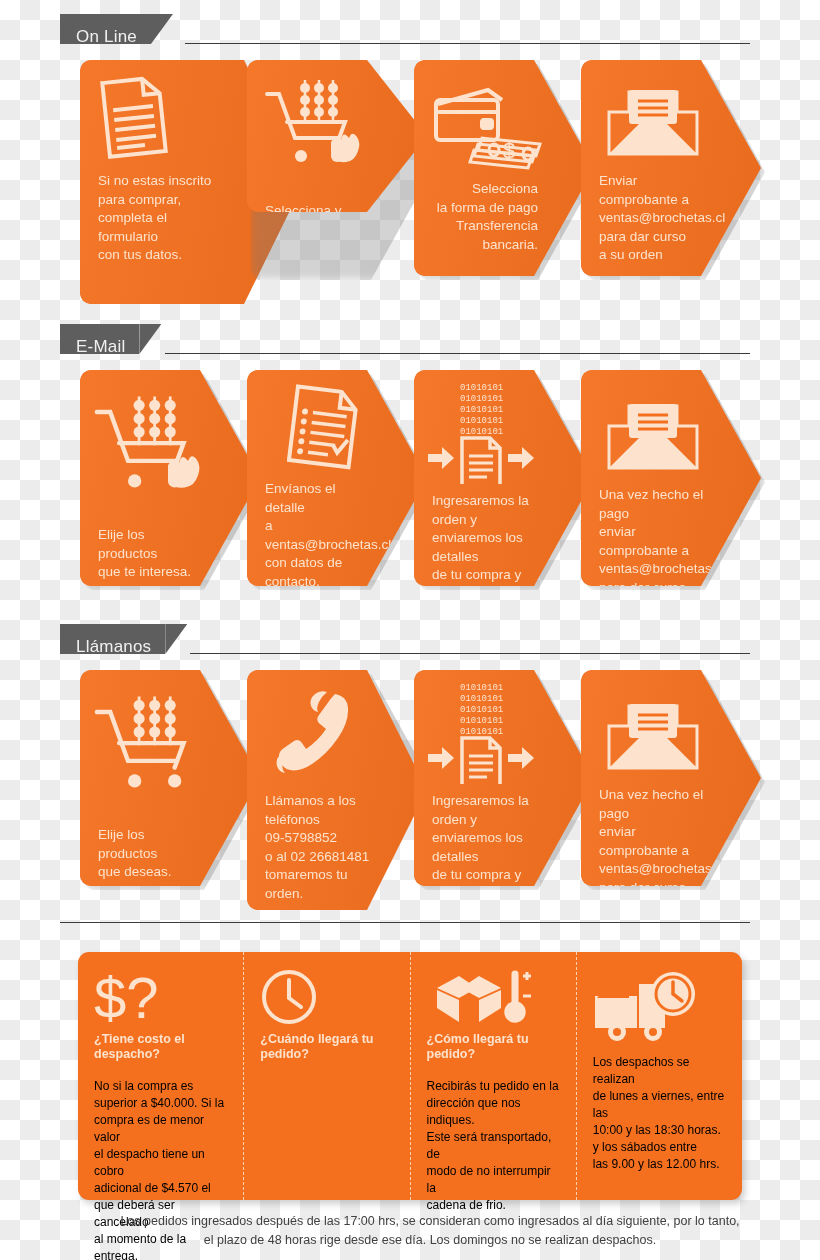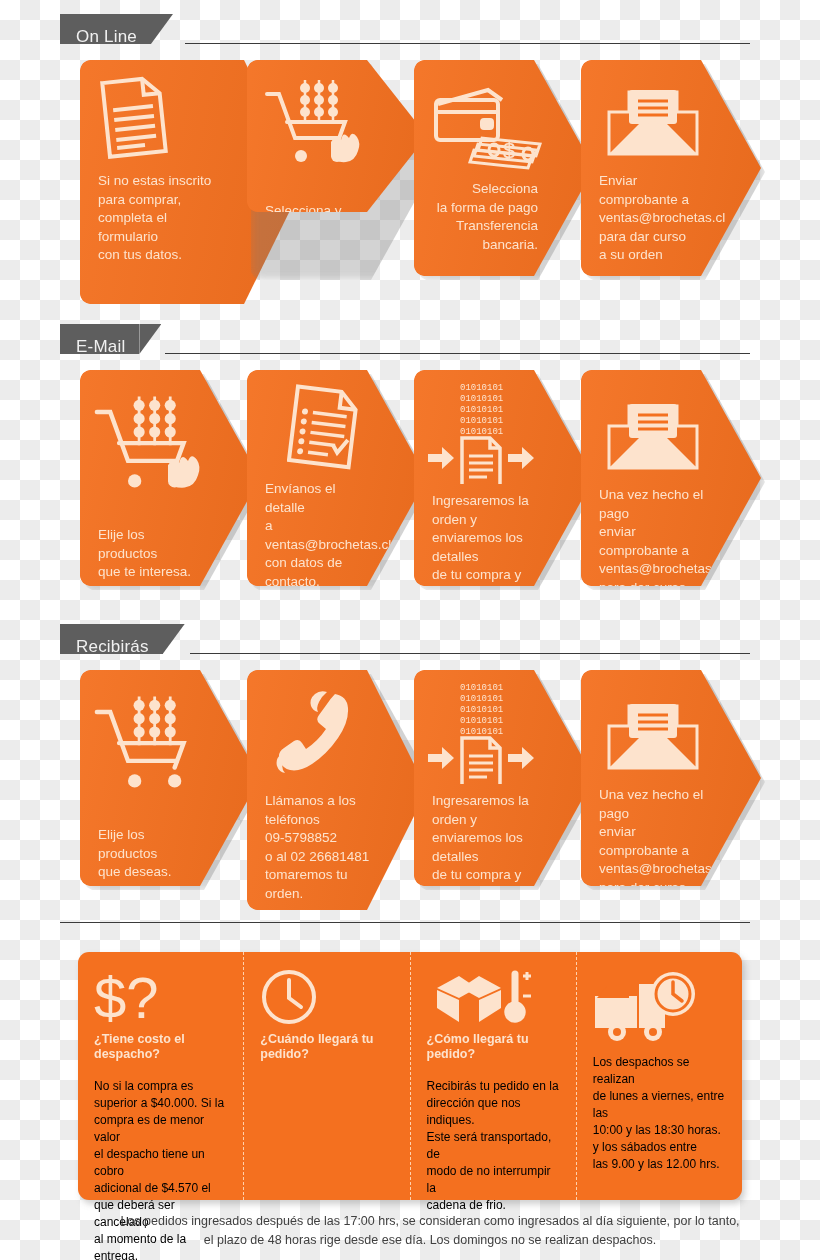--- a/index.html
+++ b/index.html
@@ -308,21 +308,21 @@
       </svg>
     </div>
     <div class="card-txt" style="top:116px;">Una vez hecho el pago
 enviar comprobante a
 ventas@brochetas.cl
 para dar curso
 a tu orden</div>
   </div>
 
   <div class="sec-head" style="left:60px;top:624px;">
-    <div class="sec-tab">Recibirás</div>
+    <div class="sec-tab">Llámanos</div>
     <div class="sec-point"></div>
   </div>
   <div class="sec-rule" style="left:190px;top:653px;width:560px;"></div>
 
   <div class="cshadow" style="left:84px;top:674px;width:180px;height:216px;"></div>
   <div class="card" style="left:80px;top:670px;width:180px;height:216px;">
     <div class="shade"></div>
     <div class="card-ico icon" style="left:10px;top:22px;">
       <svg width="116" height="120" viewBox="0 0 104 108">
         <g stroke="#fde3cd" stroke-width="4" fill="none" stroke-linecap="round">

